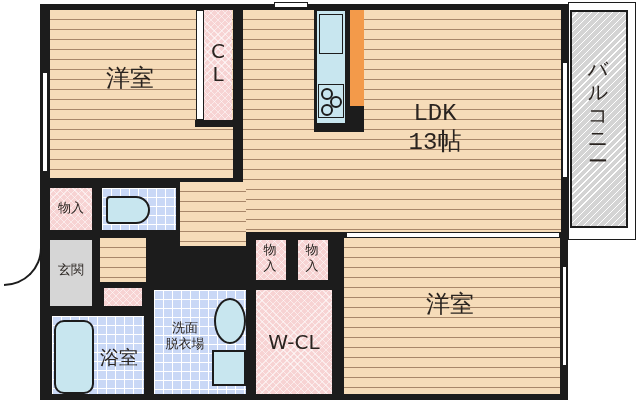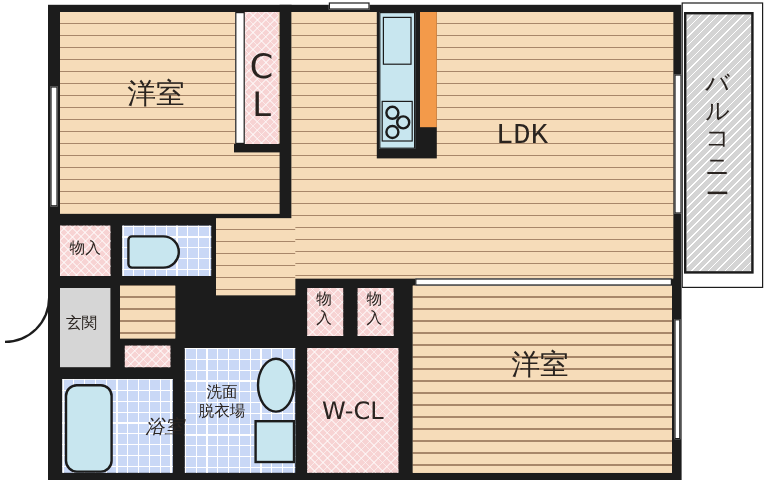--- a/index.html
+++ b/index.html
@@ -70,25 +70,25 @@
   <div class="fixture" style="left:214px;top:298px;width:28px;height:42px;border-radius:50%;"></div>
   <div class="fixture" style="left:212px;top:350px;width:30px;height:32px;"></div>
 
   <div class="abs pink" style="left:256px;top:290px;width:76px;height:104px;"></div>
 
   <div class="abs wood" style="left:344px;top:238px;width:216px;height:156px;"></div>
   <div class="win" style="left:346px;top:232px;width:212px;height:4px;"></div>
   <div class="win" style="left:562px;top:266px;width:3px;height:98px;"></div>
 
   <div class="label" style="left:80px;top:64px;width:100px;font-size:24px;"><span>洋室</span><br></div>
-  <div class="label" style="left:206px;top:40px;width:24px;font-size:28px;white-space:normal;word-break:break-all;line-height:1.15;text-align:center;">CL</div>
-  <div class="label" style="left:380px;top:100px;width:110px;font-size:24px;font-family:Liberation Mono, monospace;"><span>LDK</span><br></div>
+  <div class="label" style="left:206px;top:40px;width:24px;font-size:20px;white-space:normal;word-break:break-all;line-height:1.15;text-align:center;">CL</div>
+  <div class="label" style="left:380px;top:100px;width:110px;font-size:24px;font-family:Liberation Mono, monospace;"><span>LDK</span><br><span>13帖</span></div>
   <div class="label" style="left:584px;top:58px;width:28px;font-size:20px;white-space:normal;word-break:break-all;line-height:1.15;">バルコニー</div>
   <div class="label" style="left:50px;top:200px;width:42px;font-size:13px;">物入</div>
   <div class="label" style="left:262px;top:242px;width:16px;font-size:13px;white-space:normal;word-break:break-all;">物入</div>
   <div class="label" style="left:304px;top:242px;width:16px;font-size:13px;white-space:normal;word-break:break-all;">物入</div>
-  <div class="label" style="left:39px;top:262px;width:42px;font-size:13px;text-align:right;">玄関</div>
-  <div class="label" style="left:114px;top:346px;width:46px;font-size:16px;font-style:italic;">浴室</div>
+  <div class="label" style="left:50px;top:262px;width:42px;font-size:13px;">玄関</div>
+  <div class="label" style="left:96px;top:346px;width:46px;font-size:19px;">浴室</div>
   <div class="label" style="left:256px;top:330px;width:76px;font-size:20px;">W-CL</div>
   <div class="label" style="left:154px;top:320px;width:62px;font-size:13px;">洗面
 脱衣場</div>
   <div class="label" style="left:390px;top:290px;width:120px;font-size:24px;"><span>洋室</span><br></div>
 </div>
 
 </body></html>

